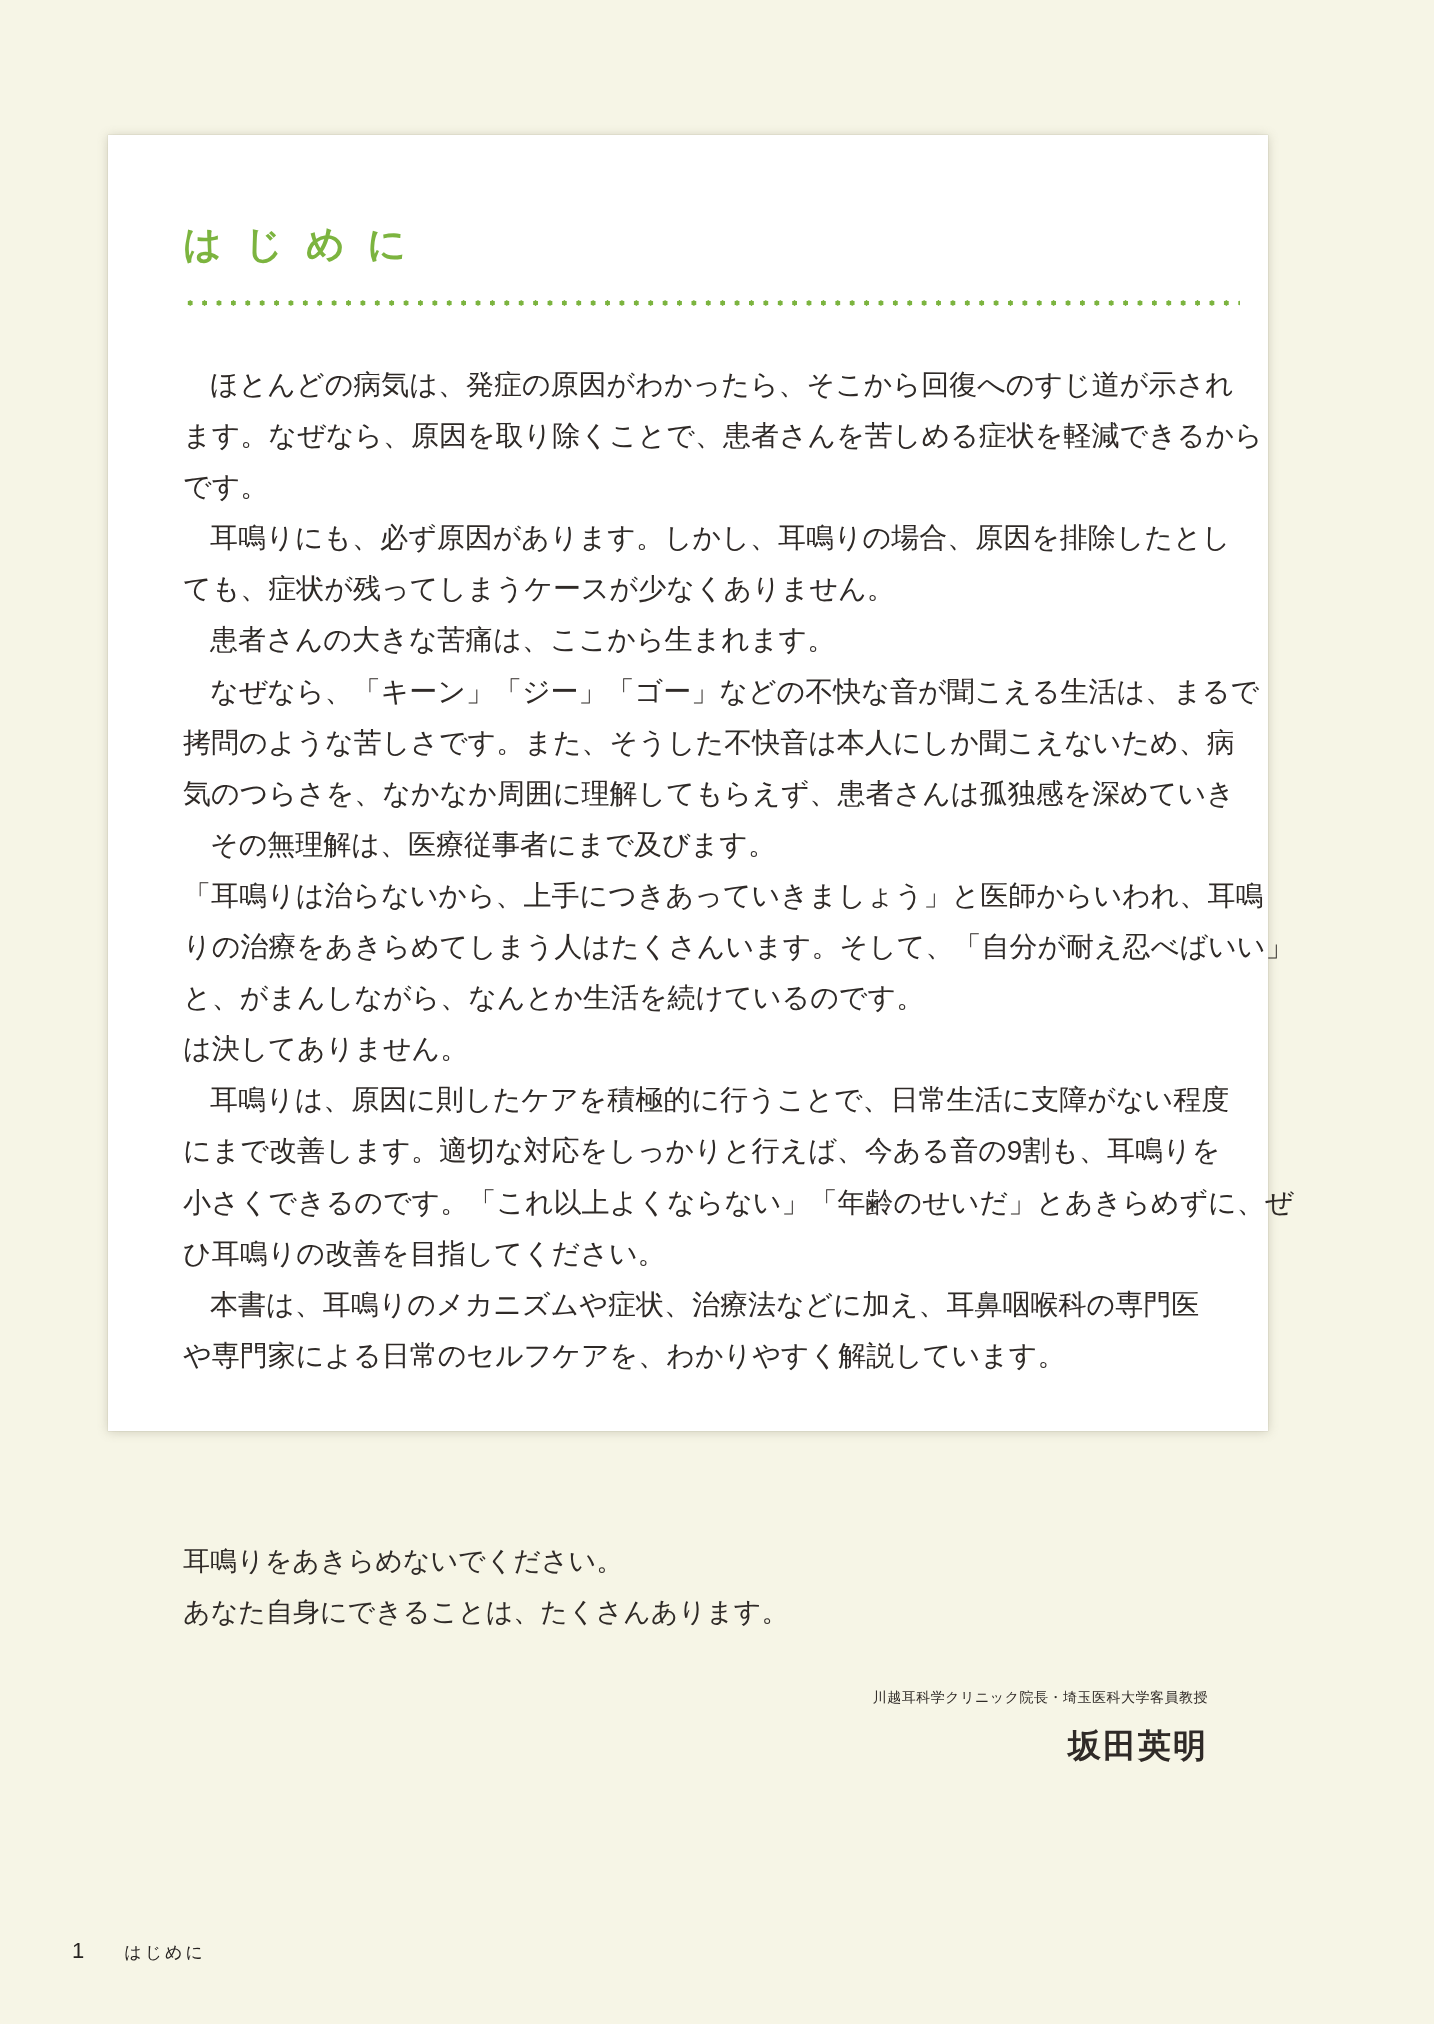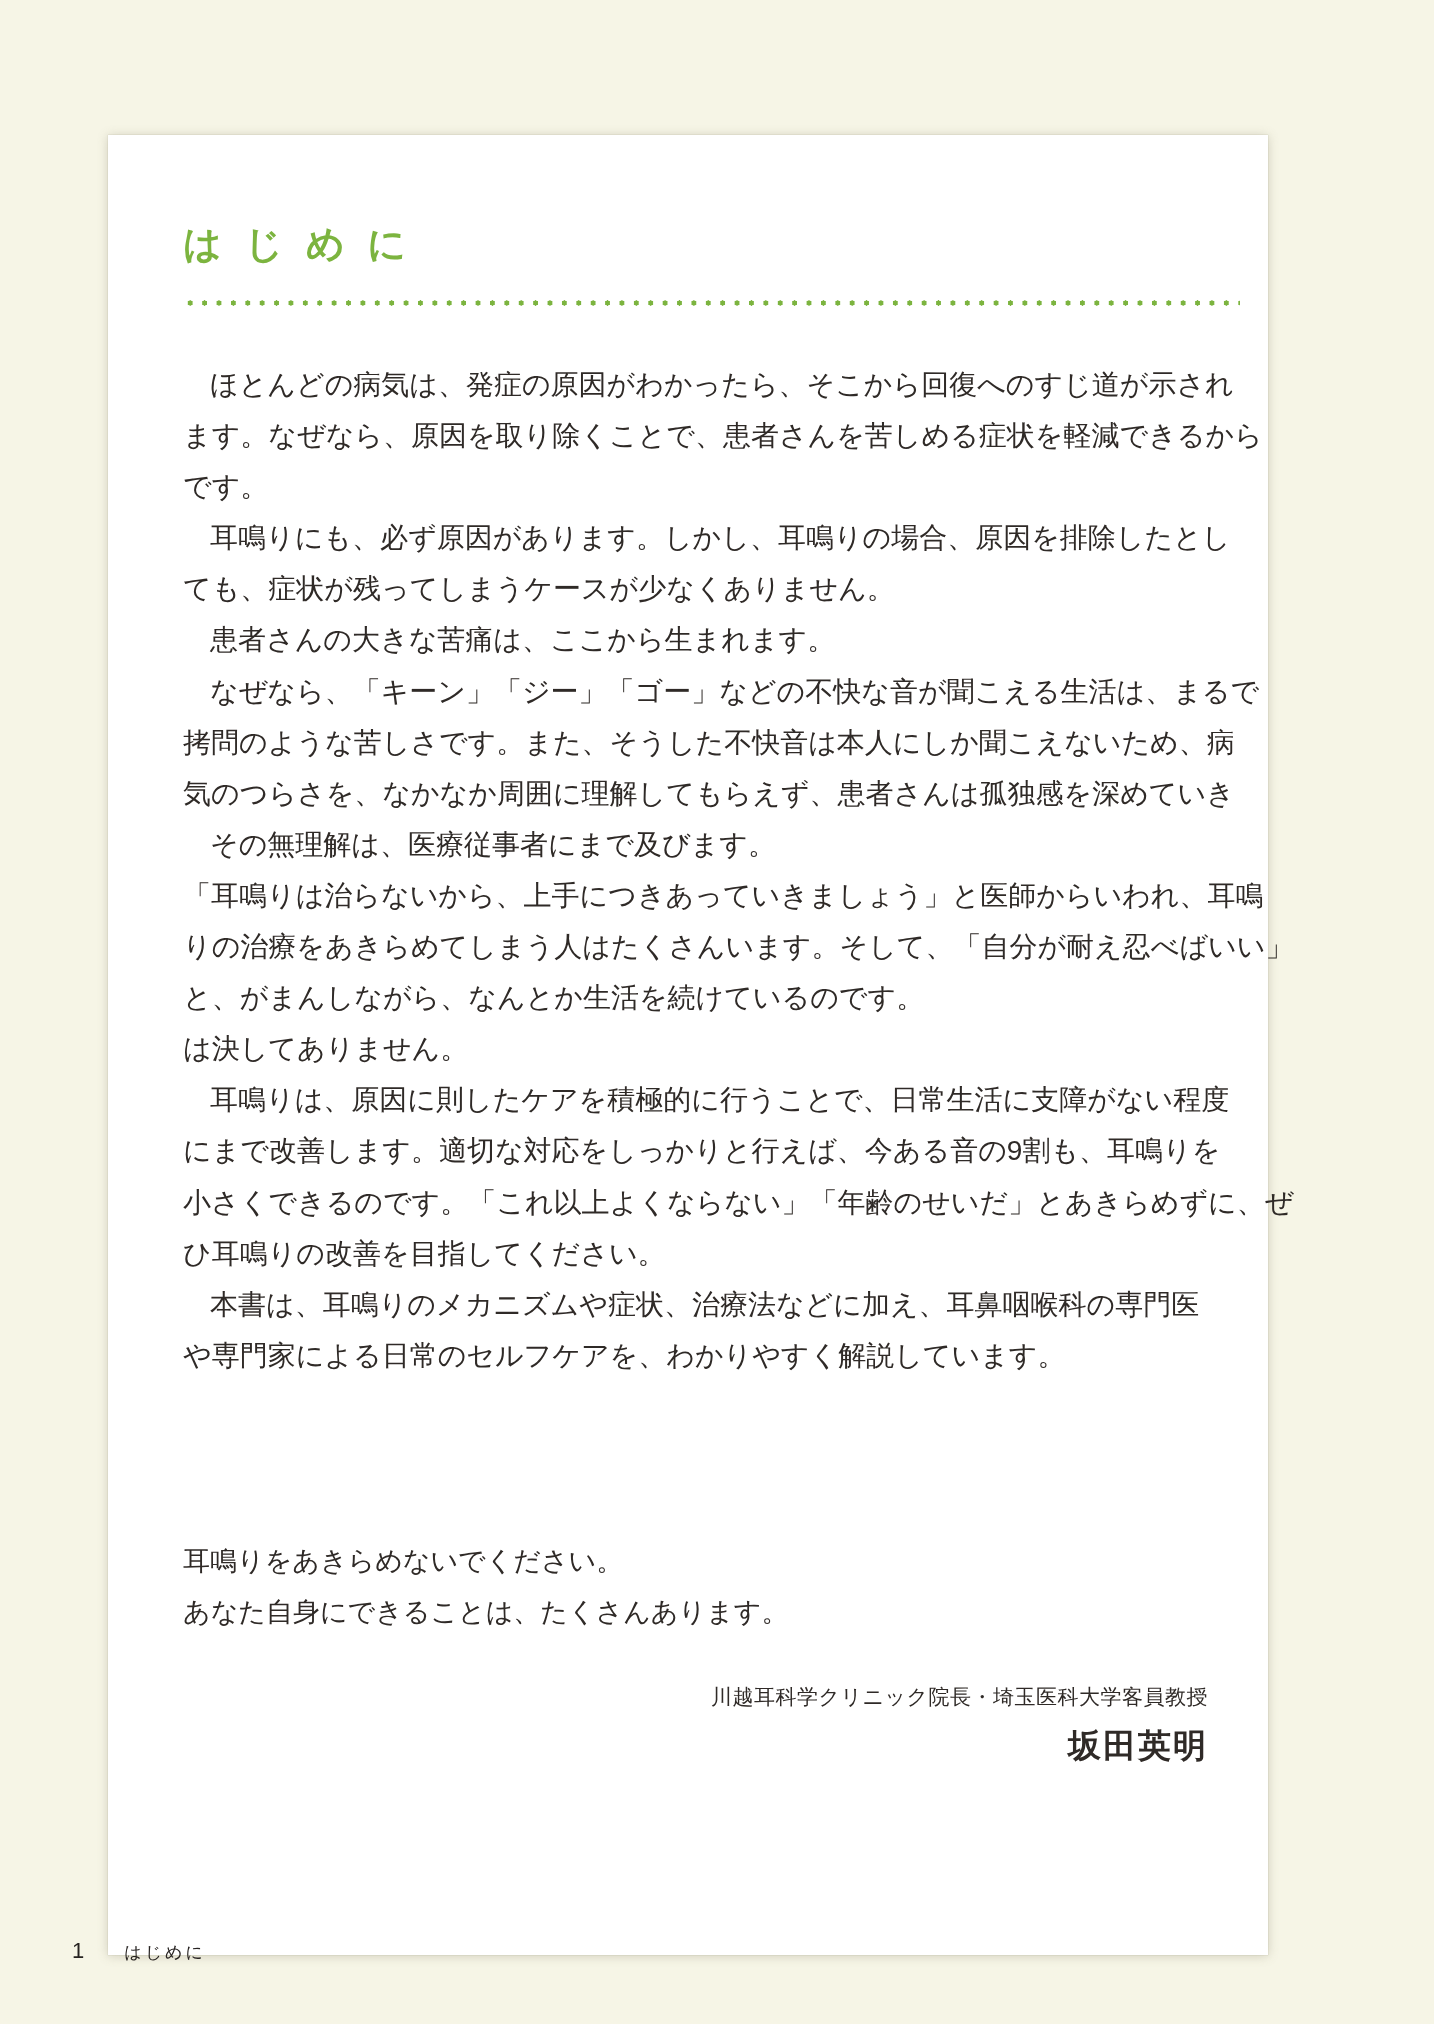--- a/index.html
+++ b/index.html
@@ -17,21 +17,21 @@
     height: 2024px;
     background: var(--bg);
     overflow: hidden;
   }
 
   .sheet {
     position: absolute;
     left: 108px;
     top: 135px;
     width: 1160px;
-    height: 1820px;
+    height: 1296px;
     background: #ffffff;
     box-shadow: 0 1px 10px rgba(110, 105, 80, 0.28), 0 0 1px rgba(90, 85, 60, 0.35);
   }
 
   .heading {
     position: absolute;
     left: 75px;
     top: 86px;
     font-size: 38px;
     line-height: 46px;
@@ -76,21 +76,21 @@
   .closing .line { white-space: nowrap; }
 
   .credit {
     position: absolute;
     right: 60px;
     top: 1546px;
     text-align: right;
     color: var(--ink);
   }
   .credit-title {
-    font-size: 21px;
+    font-size: 14px;
     line-height: 32px;
     letter-spacing: 0.5px;
     white-space: nowrap;
   }
   .credit-name {
     margin-top: 10px;
     font-size: 33px;
     line-height: 46px;
     font-weight: bold;
     letter-spacing: 2px;

